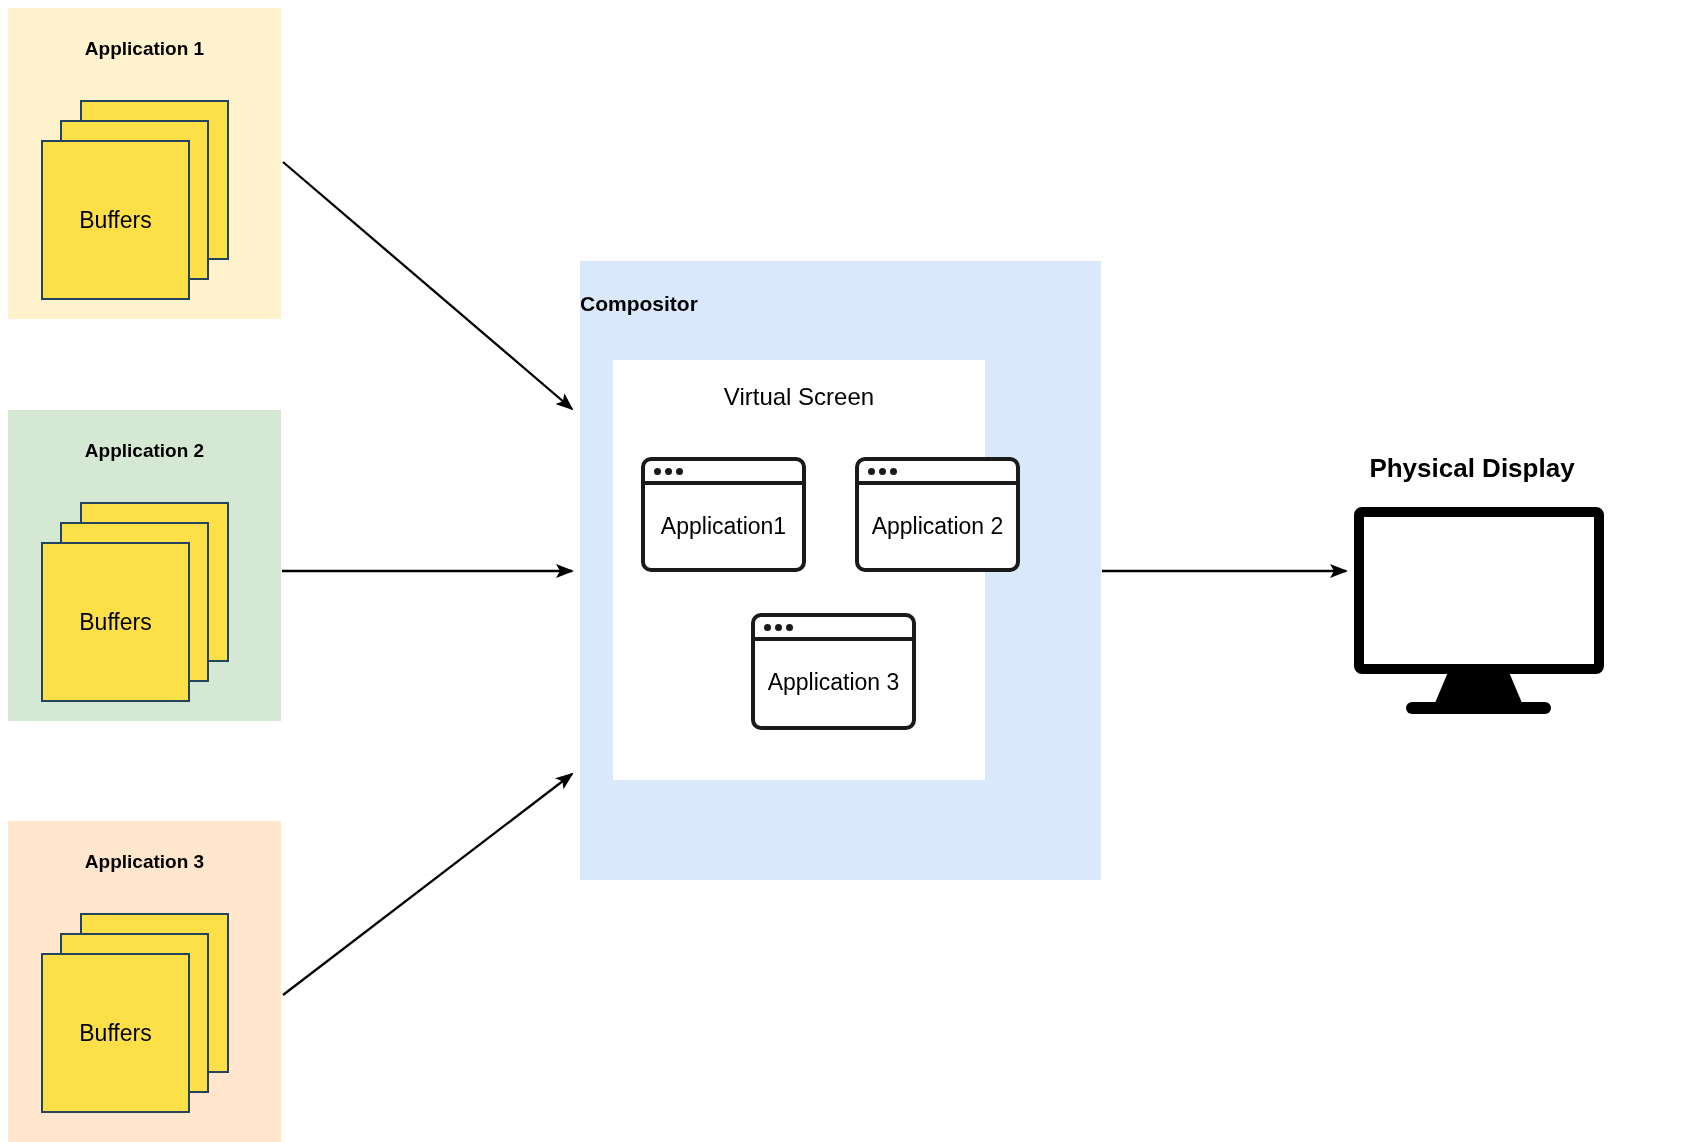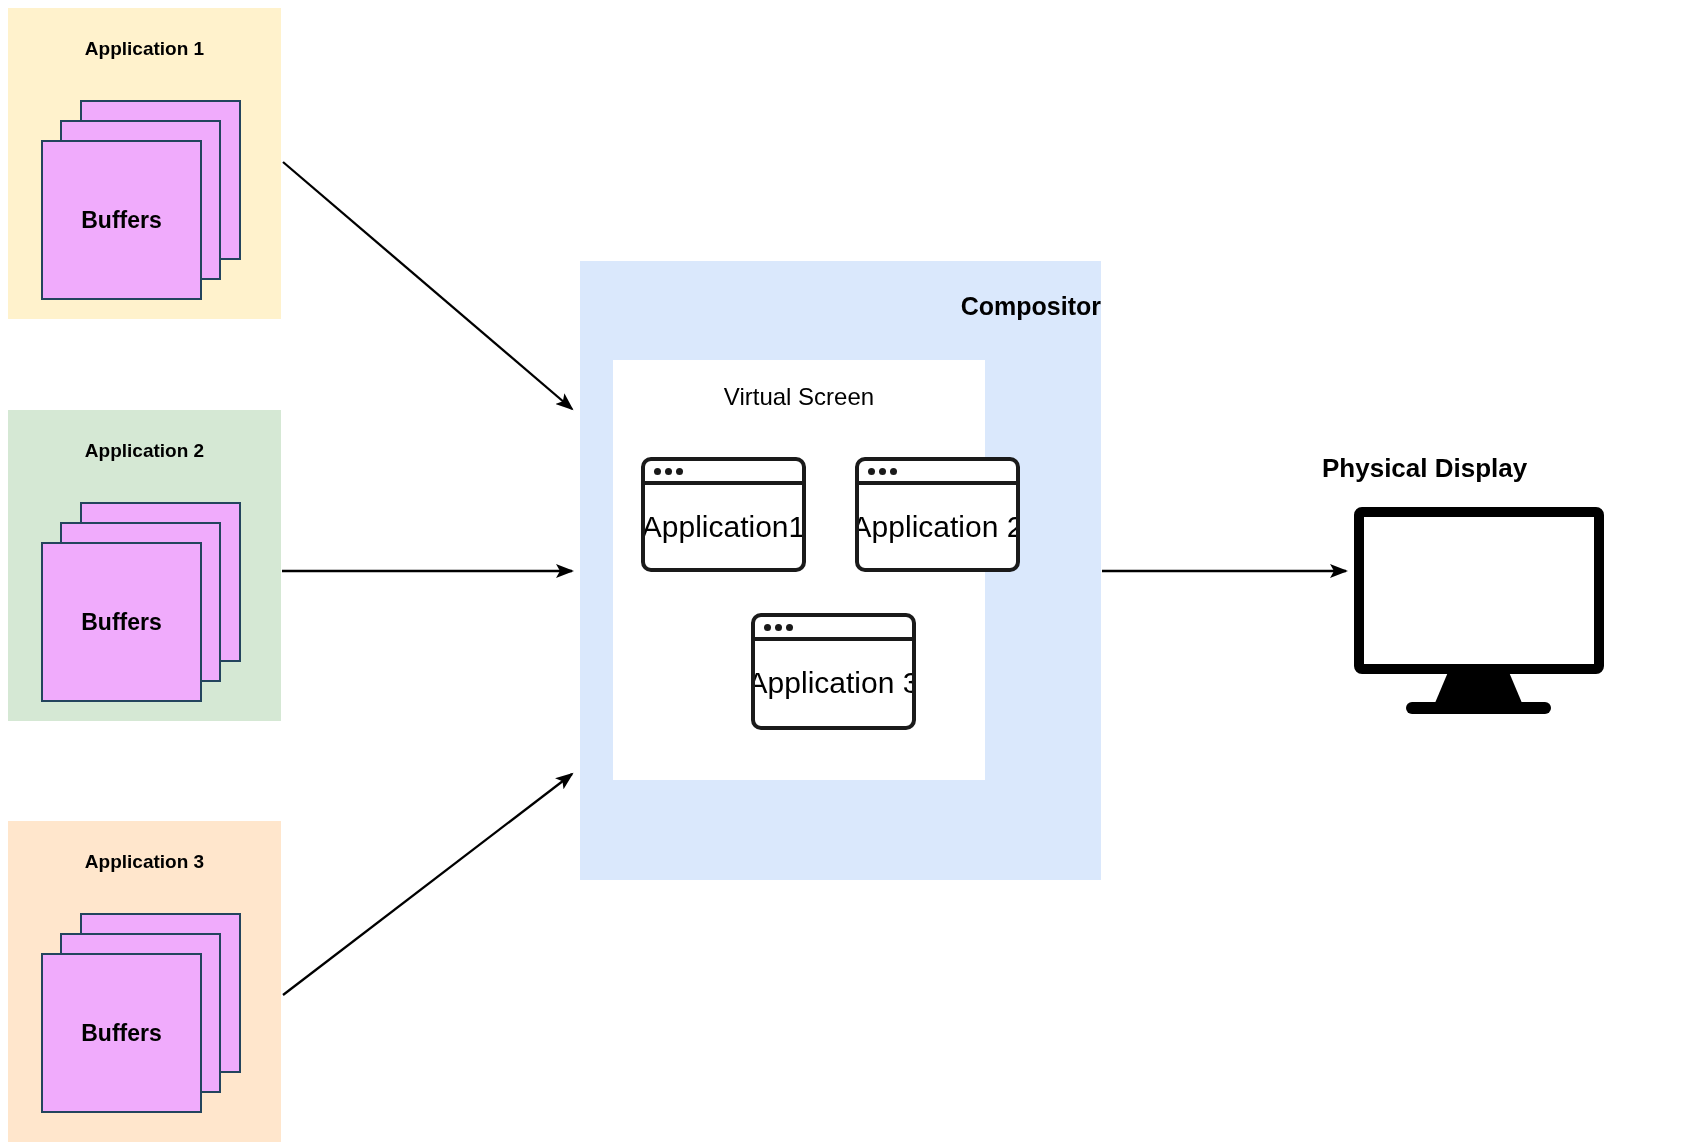--- a/index.html
+++ b/index.html
@@ -24,43 +24,42 @@
   .app3 { top: 821px; background: #FFE6CC; height: 321px; }
   .app-title {
     position: absolute;
     top: 30px; left: 0; right: 0;
     text-align: center;
     font-weight: bold;
     font-size: 19px;
   }
   .buffer {
     position: absolute;
-    width: 161px; height: 160px;
-    background: #f0abfc;
+    width: 149px; height: 160px;
+    background: #fde047;
     border: 2.5px solid #23445D;
     box-sizing: border-box;
-    font-weight: bold;
   }
   .b-back  { left: 72px; top: 92px;  }
   .b-mid   { left: 52px; top: 112px; }
   .b-front { left: 33px; top: 132px; display: flex; align-items: center; justify-content: center; }
   .buffer-label { font-size: 23px; }
   
   .compositor {
     position: absolute;
     left: 580px; top: 261px;
     width: 521px; height: 619px;
     background: #DAE8FC;
   }
   .comp-title {
     position: absolute;
     top: 31px; left: 0; right: 0;
-    text-align: right;
+    text-align: left;
     font-weight: bold;
-    font-size: 25px;
+    font-size: 21px;
   }
   .virtual-screen {
     position: absolute;
     left: 33px; top: 99px;
     width: 372px; height: 420px;
     background: #ffffff;
   }
   .vs-title {
     position: absolute;
     top: 23px; left: 0; right: 0;
@@ -90,28 +89,29 @@
     width: 7px; height: 7px;
     border-radius: 50%;
     background: #1a1a1a;
     margin-right: 4px;
   }
   .win-label {
     height: 83px;
     display: flex;
     align-items: center;
     justify-content: center;
-    font-size: 30px;
+    font-size: 23px;
     white-space: nowrap;
   }
   
   .display-title {
     position: absolute;
     left: 1322px; top: 453px;
     width: 300px;
+    text-align: center;
     font-weight: bold;
     font-size: 26px;
   }
   .monitor {
     position: absolute;
     left: 1354px; top: 507px;
     width: 250px; height: 207px;
   }
   .monitor .screen {
     position: absolute;

